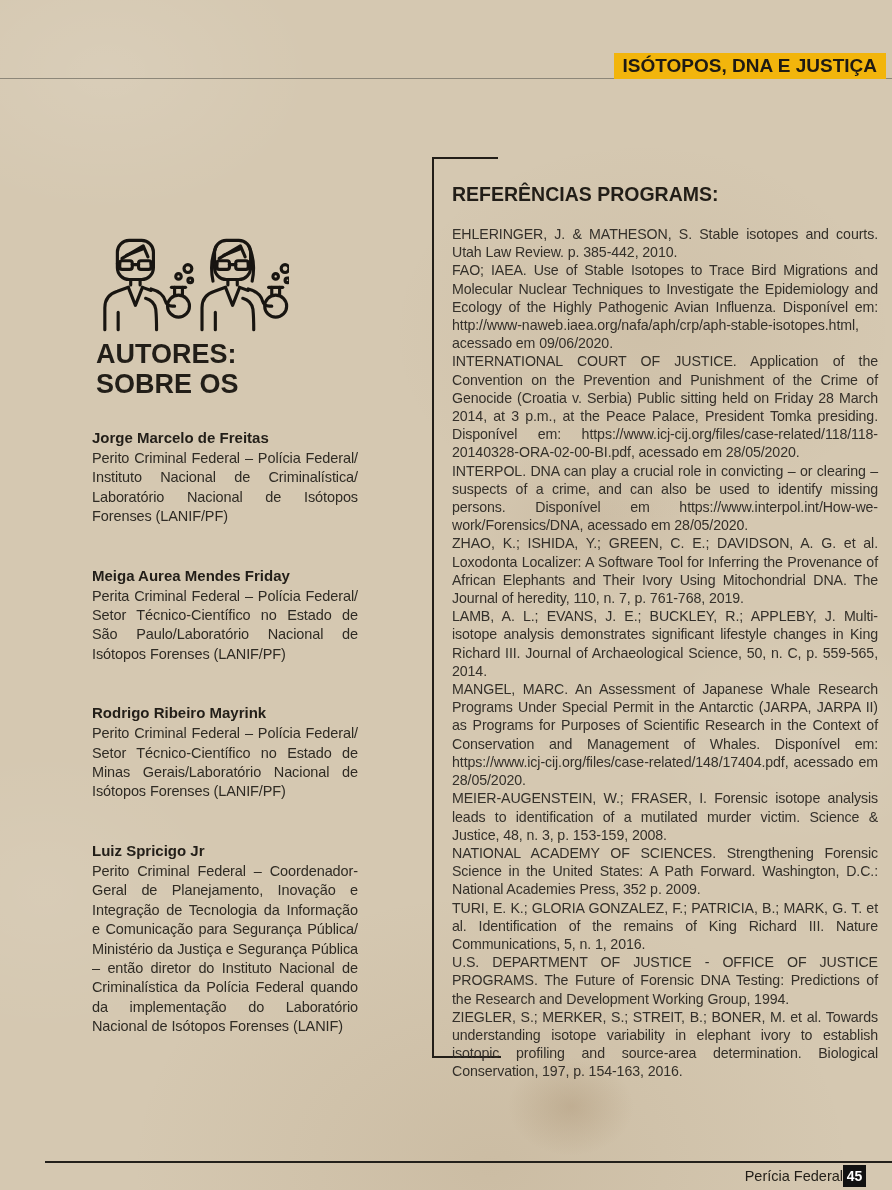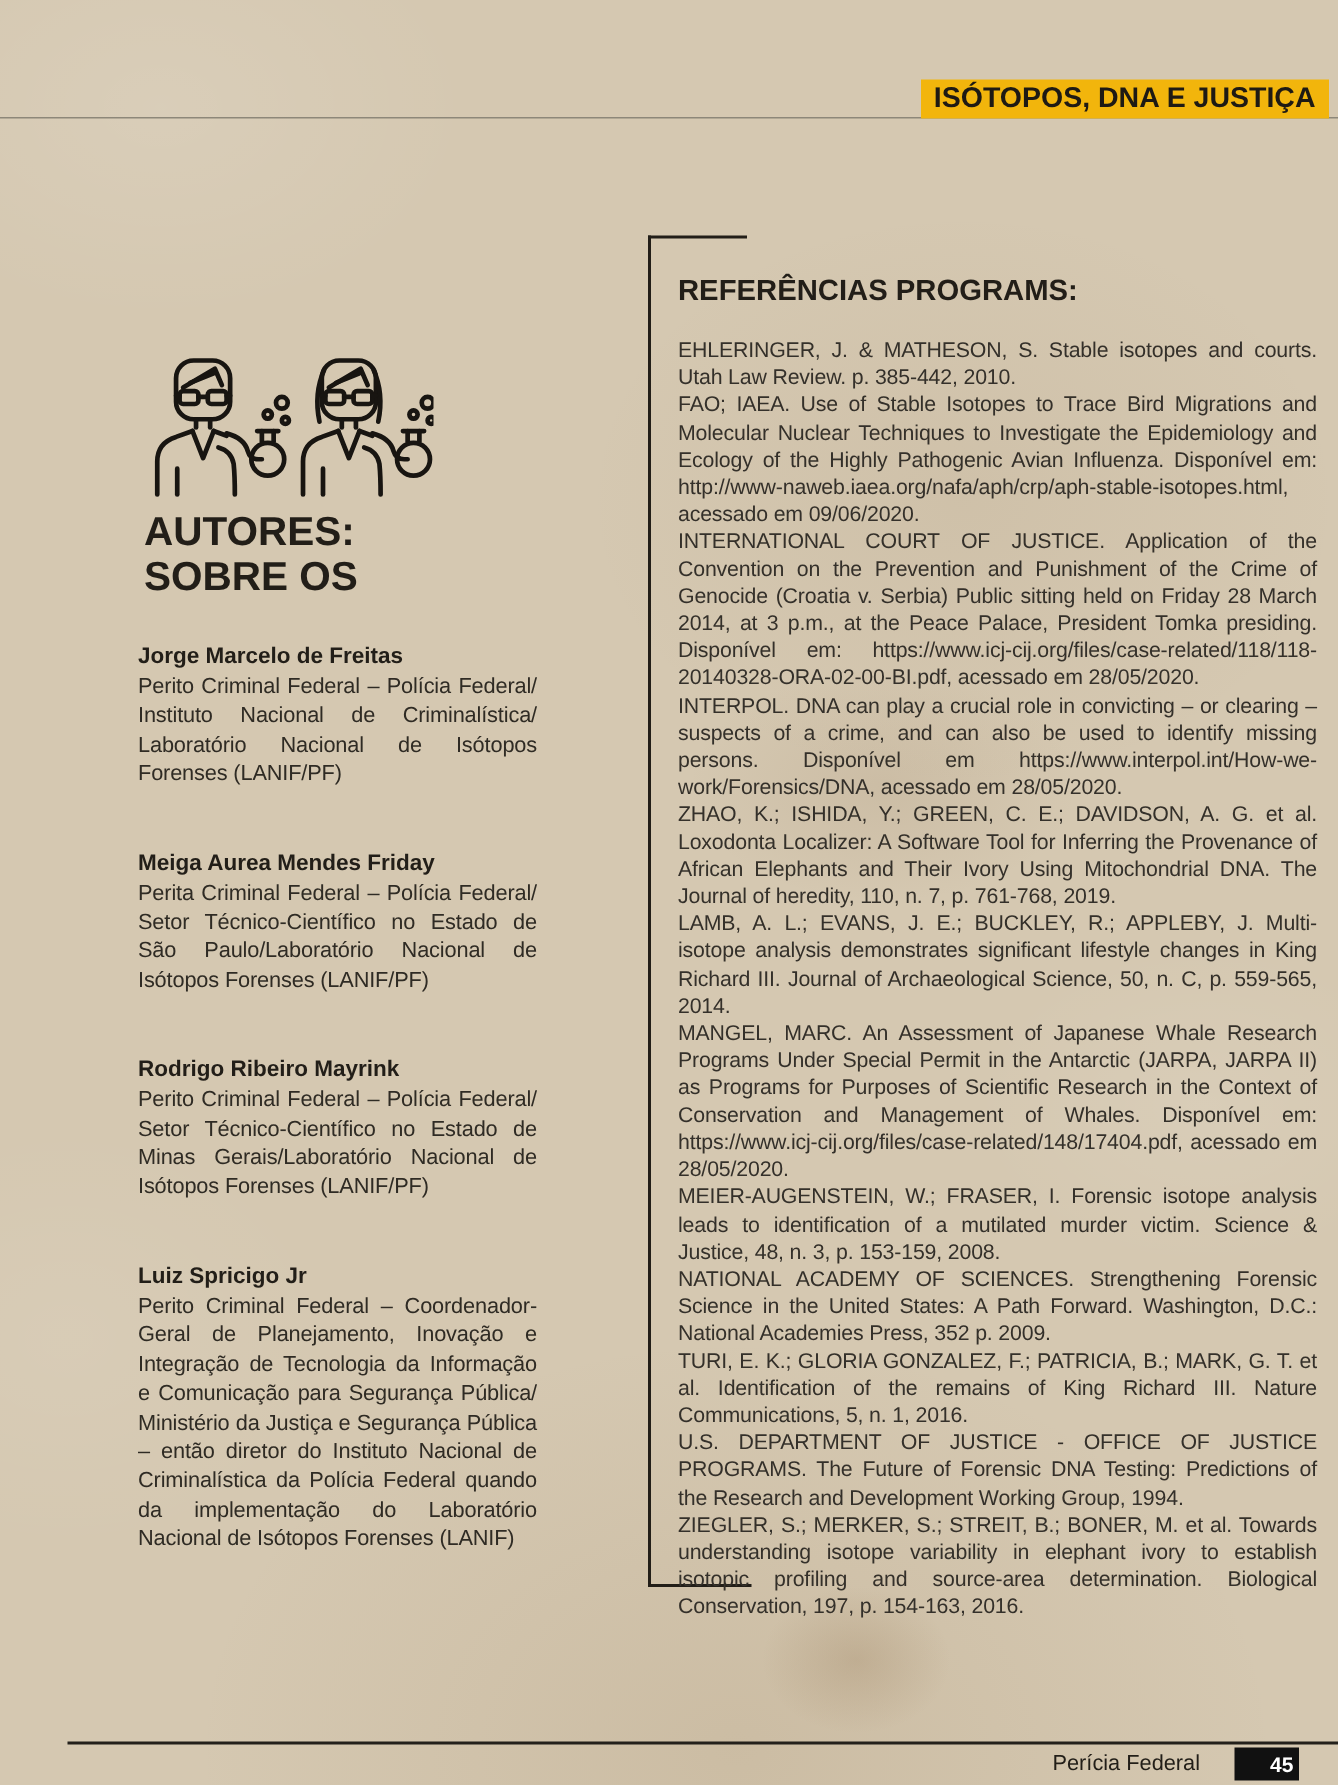--- a/index.html
+++ b/index.html
@@ -38,26 +38,26 @@
   .bio-text{font-size:14.5px; line-height:19.4px; text-align:justify; color:#2f2b24; letter-spacing:-0.1px;}
   .bracket-v{position:absolute; left:432px; top:157px; width:2px; height:901px; background:#221e18;}
   .bracket-top{position:absolute; left:432px; top:157px; width:66px; height:2px; background:#221e18;}
   .bracket-bottom{position:absolute; left:432px; top:1056px; width:69px; height:2px; background:#221e18;}
   .refs-col{position:absolute; left:452px; top:183px; width:426px;}
   .refs-heading{font-size:19.5px; font-weight:bold; color:#221e18; margin-bottom:19px; letter-spacing:0;}
   .ref{margin:0; font-size:14.2px; line-height:18.2px; text-align:justify; color:#34302a; letter-spacing:-0.1px;}
   .footer-rule{position:absolute; left:45px; top:1161px; width:847px; height:2px; background:#23201b;}
   .footer{
     position:absolute; top:1165px; right:26px; height:22px;
-    display:flex; align-items:center; gap:23px;
+    display:flex; align-items:center; gap:0;
   }
   .footer-mag{font-size:14.5px; color:#221e18;}
   .page-num{
     width:23px; height:22px; background:#111111; color:#ffffff;
-    font-size:14px; font-weight:bold; display:flex; align-items:center; justify-content:center;padding-left:20px;
+    font-size:14px; font-weight:bold; display:flex; align-items:center; justify-content:center;
   }
 </style>
 </head>
 <body>
 
 <div class="page">
 
   <div class="top-rule"></div>
   <div class="banner">ISÓTOPOS, DNA E JUSTIÇA</div>
 

